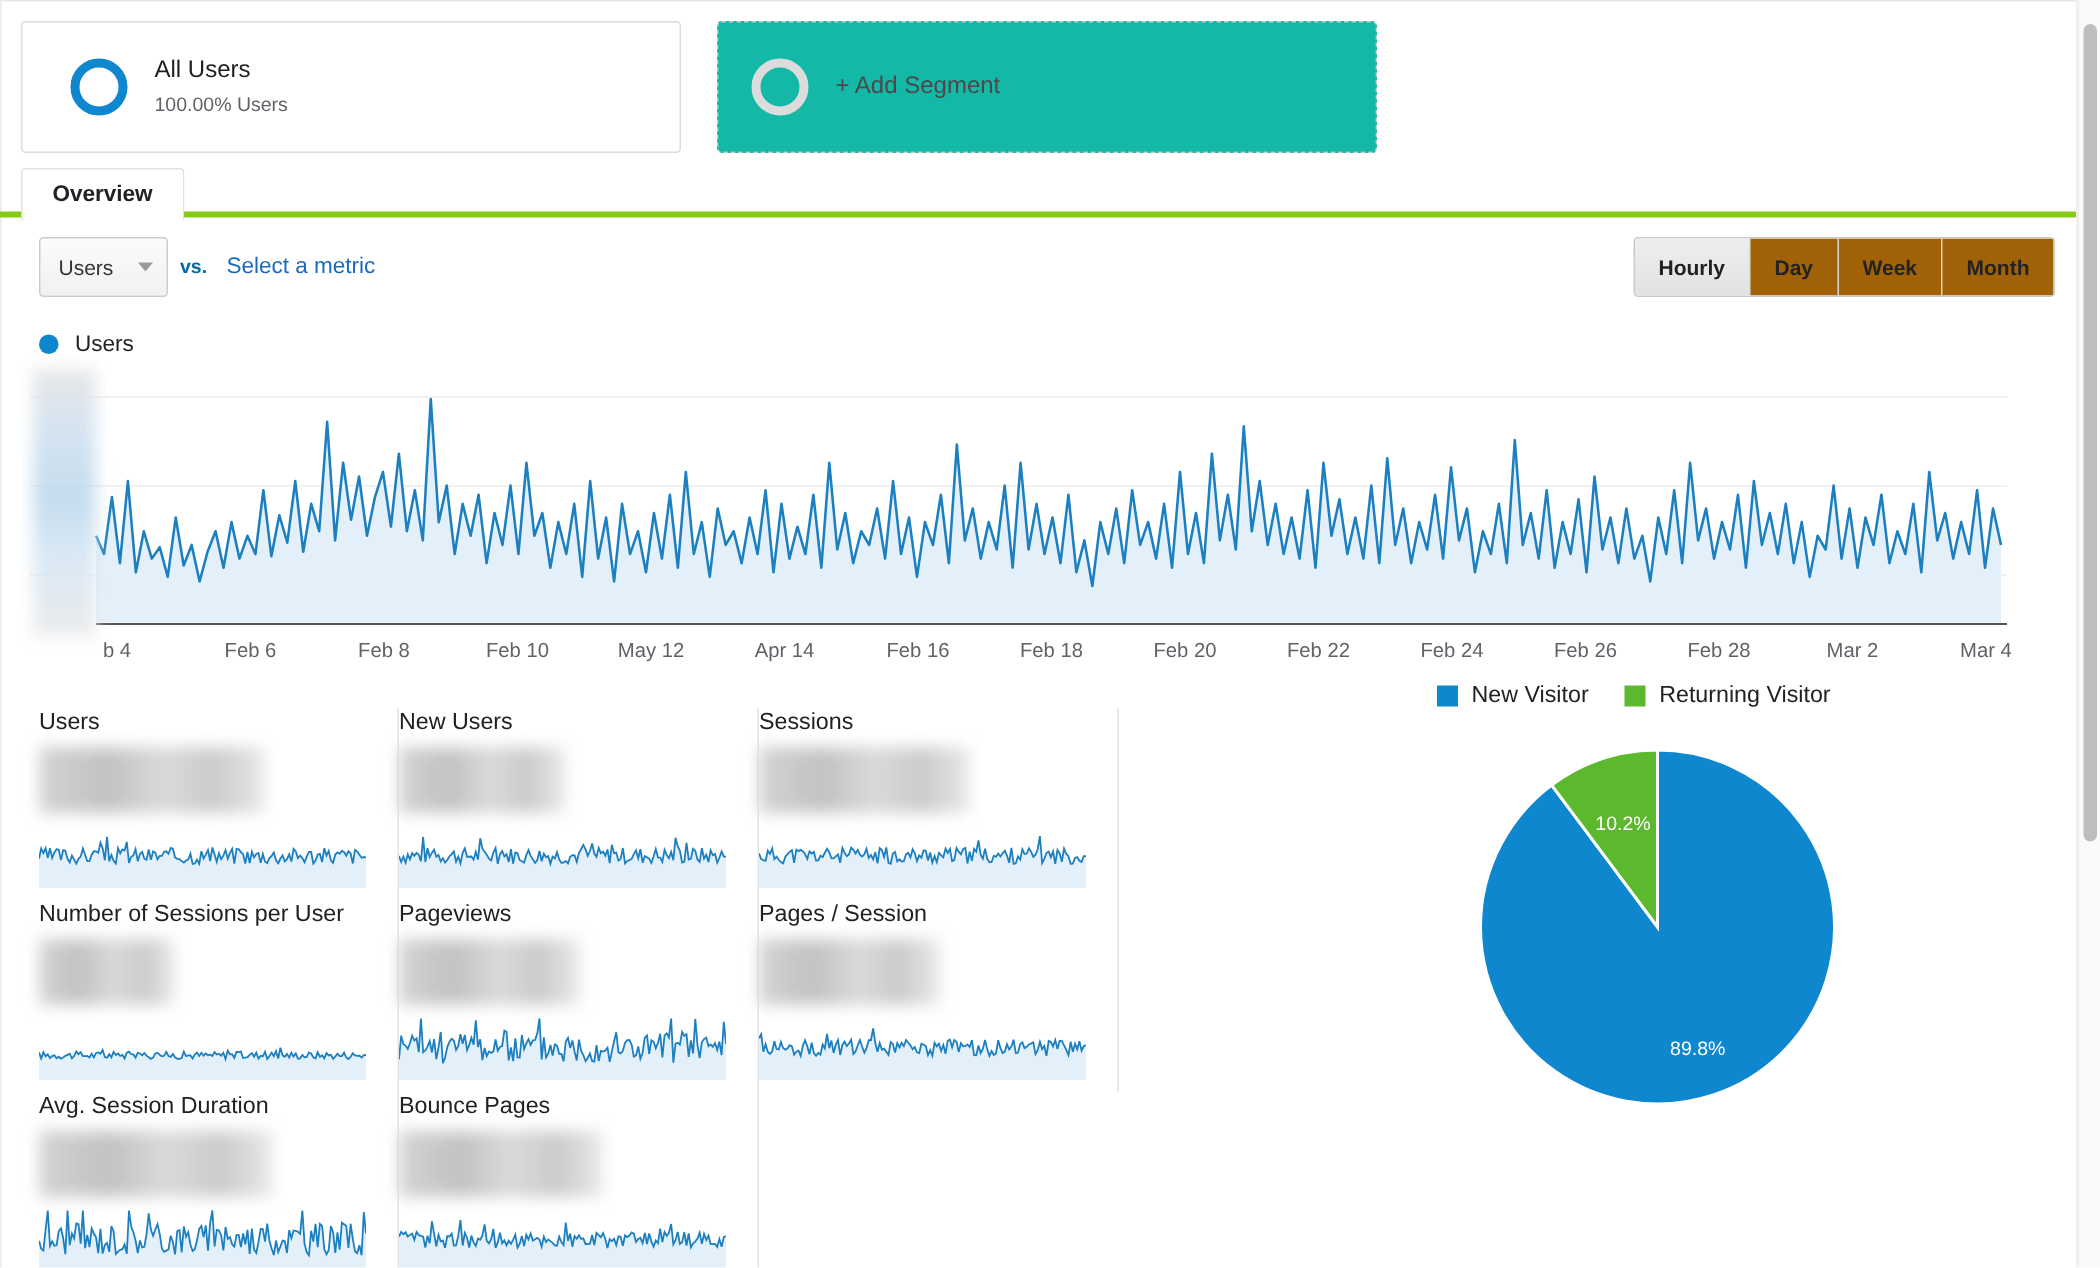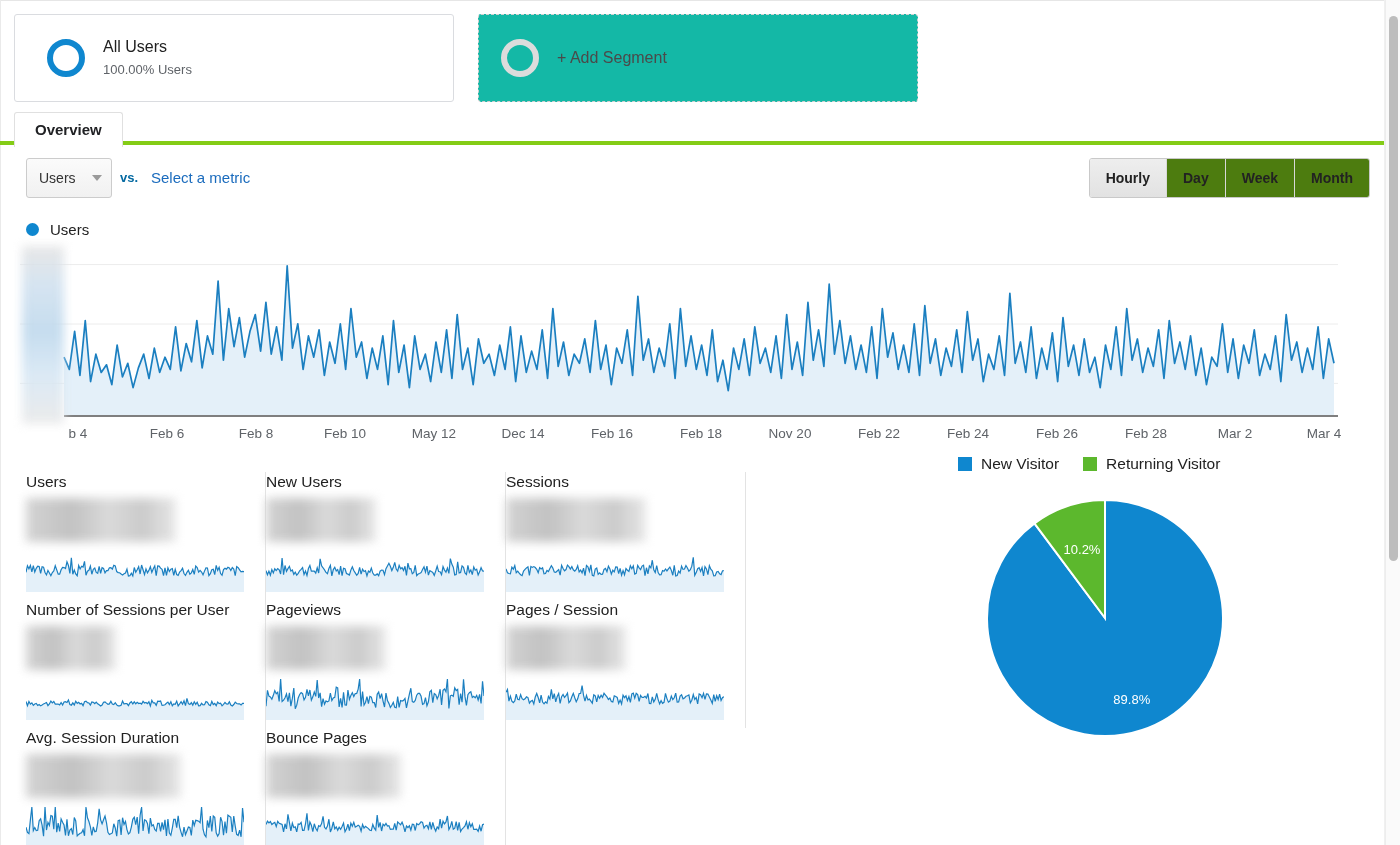--- a/index.html
+++ b/index.html
@@ -108,21 +108,21 @@
 
   .granularity {
     position: absolute; right: 30px; top: 0;
     display: flex; border: 1px solid #c9c9c9; border-radius: 3px;
     overflow: hidden; height: 40px;
   }
   .gran-btn {
     padding: 0 16px; height: 38px;
     display: flex; align-items: center;
     font-size: 14px; font-weight: bold; color: #222;
-    background: #4d7c0f; border-right: 1px solid #d8d8d8;
+    background: #a16207; border-right: 1px solid #d8d8d8;
     cursor: pointer;
   }
   .gran-btn:last-child { border-right: none; }
   .gran-btn.active { background: linear-gradient(#eeeeee, #e2e2e2); }
 
   
   .chart-legend {
     position: absolute; left: 26px; top: 221px;
     display: flex; align-items: center; gap: 11px;
   }
@@ -265,24 +265,24 @@
       <line x1="44" x2="1318" y1="173" y2="173" stroke="#555" stroke-width="1.4"></line>
     </svg>
   <div class="redact redact-chartleft"></div>
 
   <div class="axis-labels" id="axis-labels">
       <div class="axis-tick" style="left: 58px;">b 4</div>
       <div class="axis-tick" style="left: 147px;">Feb 6</div>
       <div class="axis-tick" style="left: 236px;">Feb 8</div>
       <div class="axis-tick" style="left: 325px;">Feb 10</div>
       <div class="axis-tick" style="left: 414px;">May 12</div>
-      <div class="axis-tick" style="left: 503px;">Dec 14</div>
+      <div class="axis-tick" style="left: 503px;">Apr 14</div>
       <div class="axis-tick" style="left: 592px;">Feb 16</div>
       <div class="axis-tick" style="left: 681px;">Feb 18</div>
-      <div class="axis-tick" style="left: 770px;">Nov 20</div>
+      <div class="axis-tick" style="left: 770px;">Feb 20</div>
       <div class="axis-tick" style="left: 859px;">Feb 22</div>
       <div class="axis-tick" style="left: 948px;">Feb 24</div>
       <div class="axis-tick" style="left: 1037px;">Feb 26</div>
       <div class="axis-tick" style="left: 1126px;">Feb 28</div>
       <div class="axis-tick" style="left: 1215px;">Mar 2</div>
       <div class="axis-tick" style="left: 1304px;">Mar 4</div>
     </div>
 
   <div class="cards" id="metric-cards">
       <div class="card-row">

